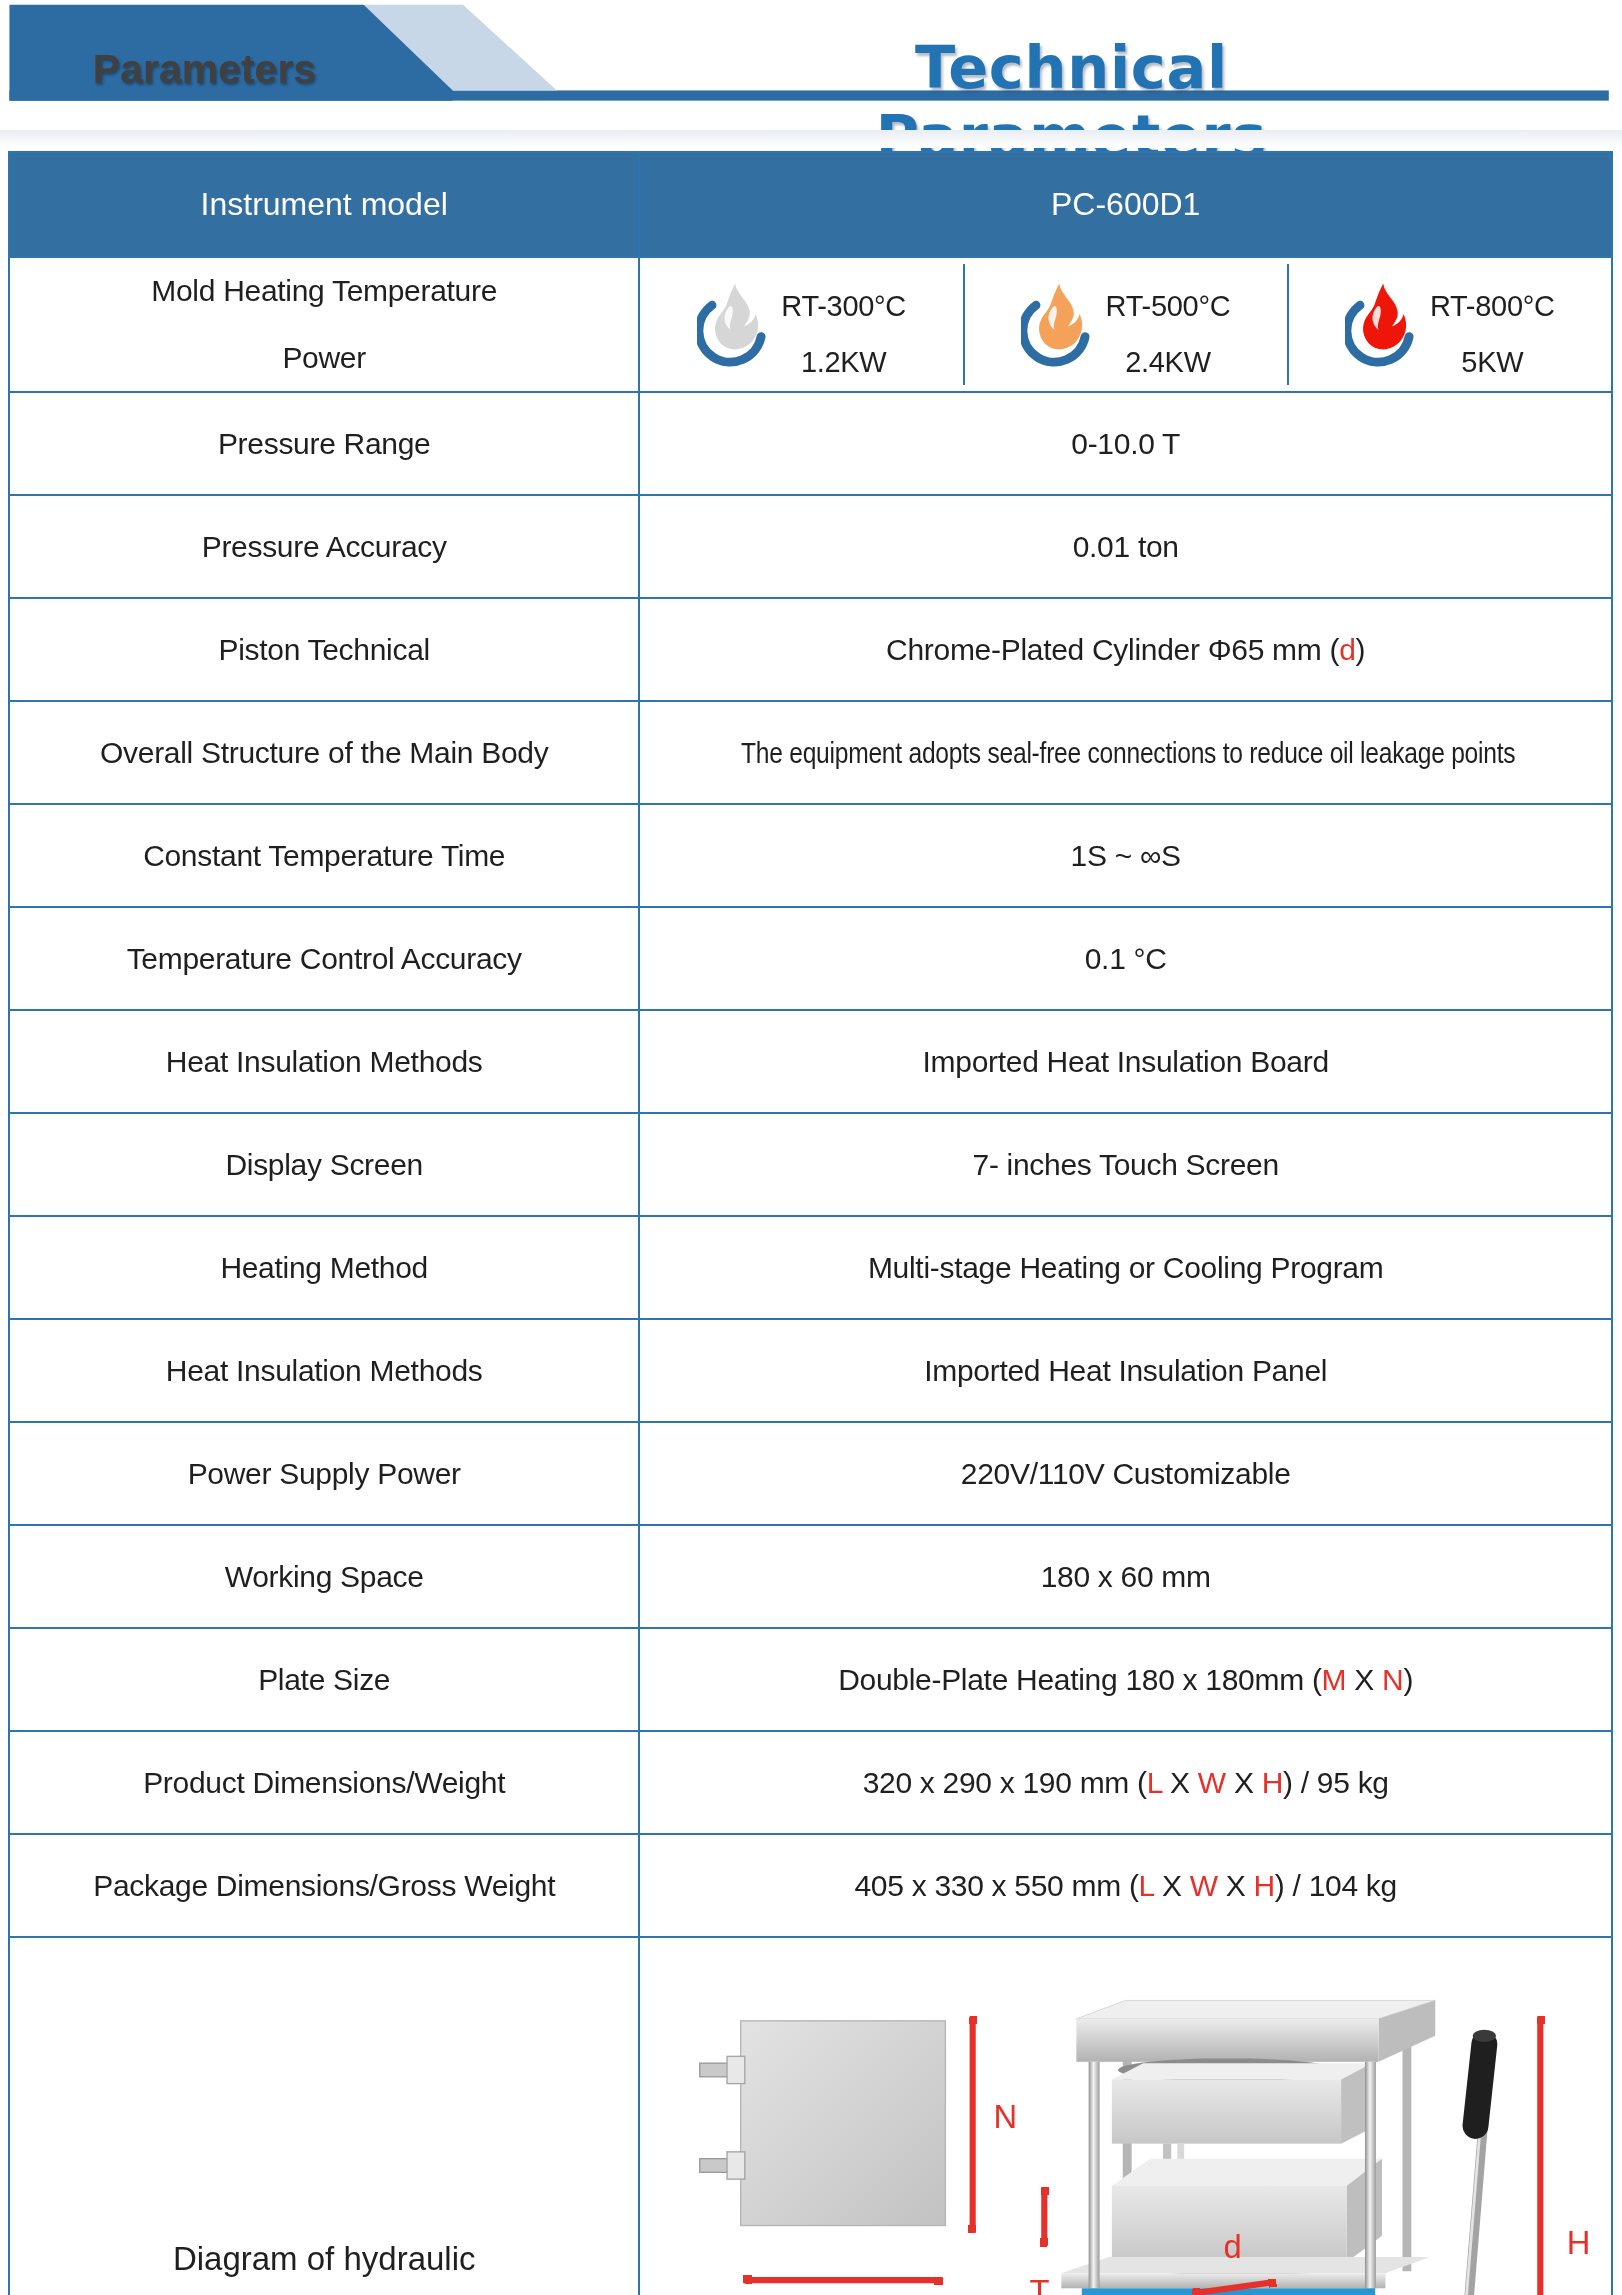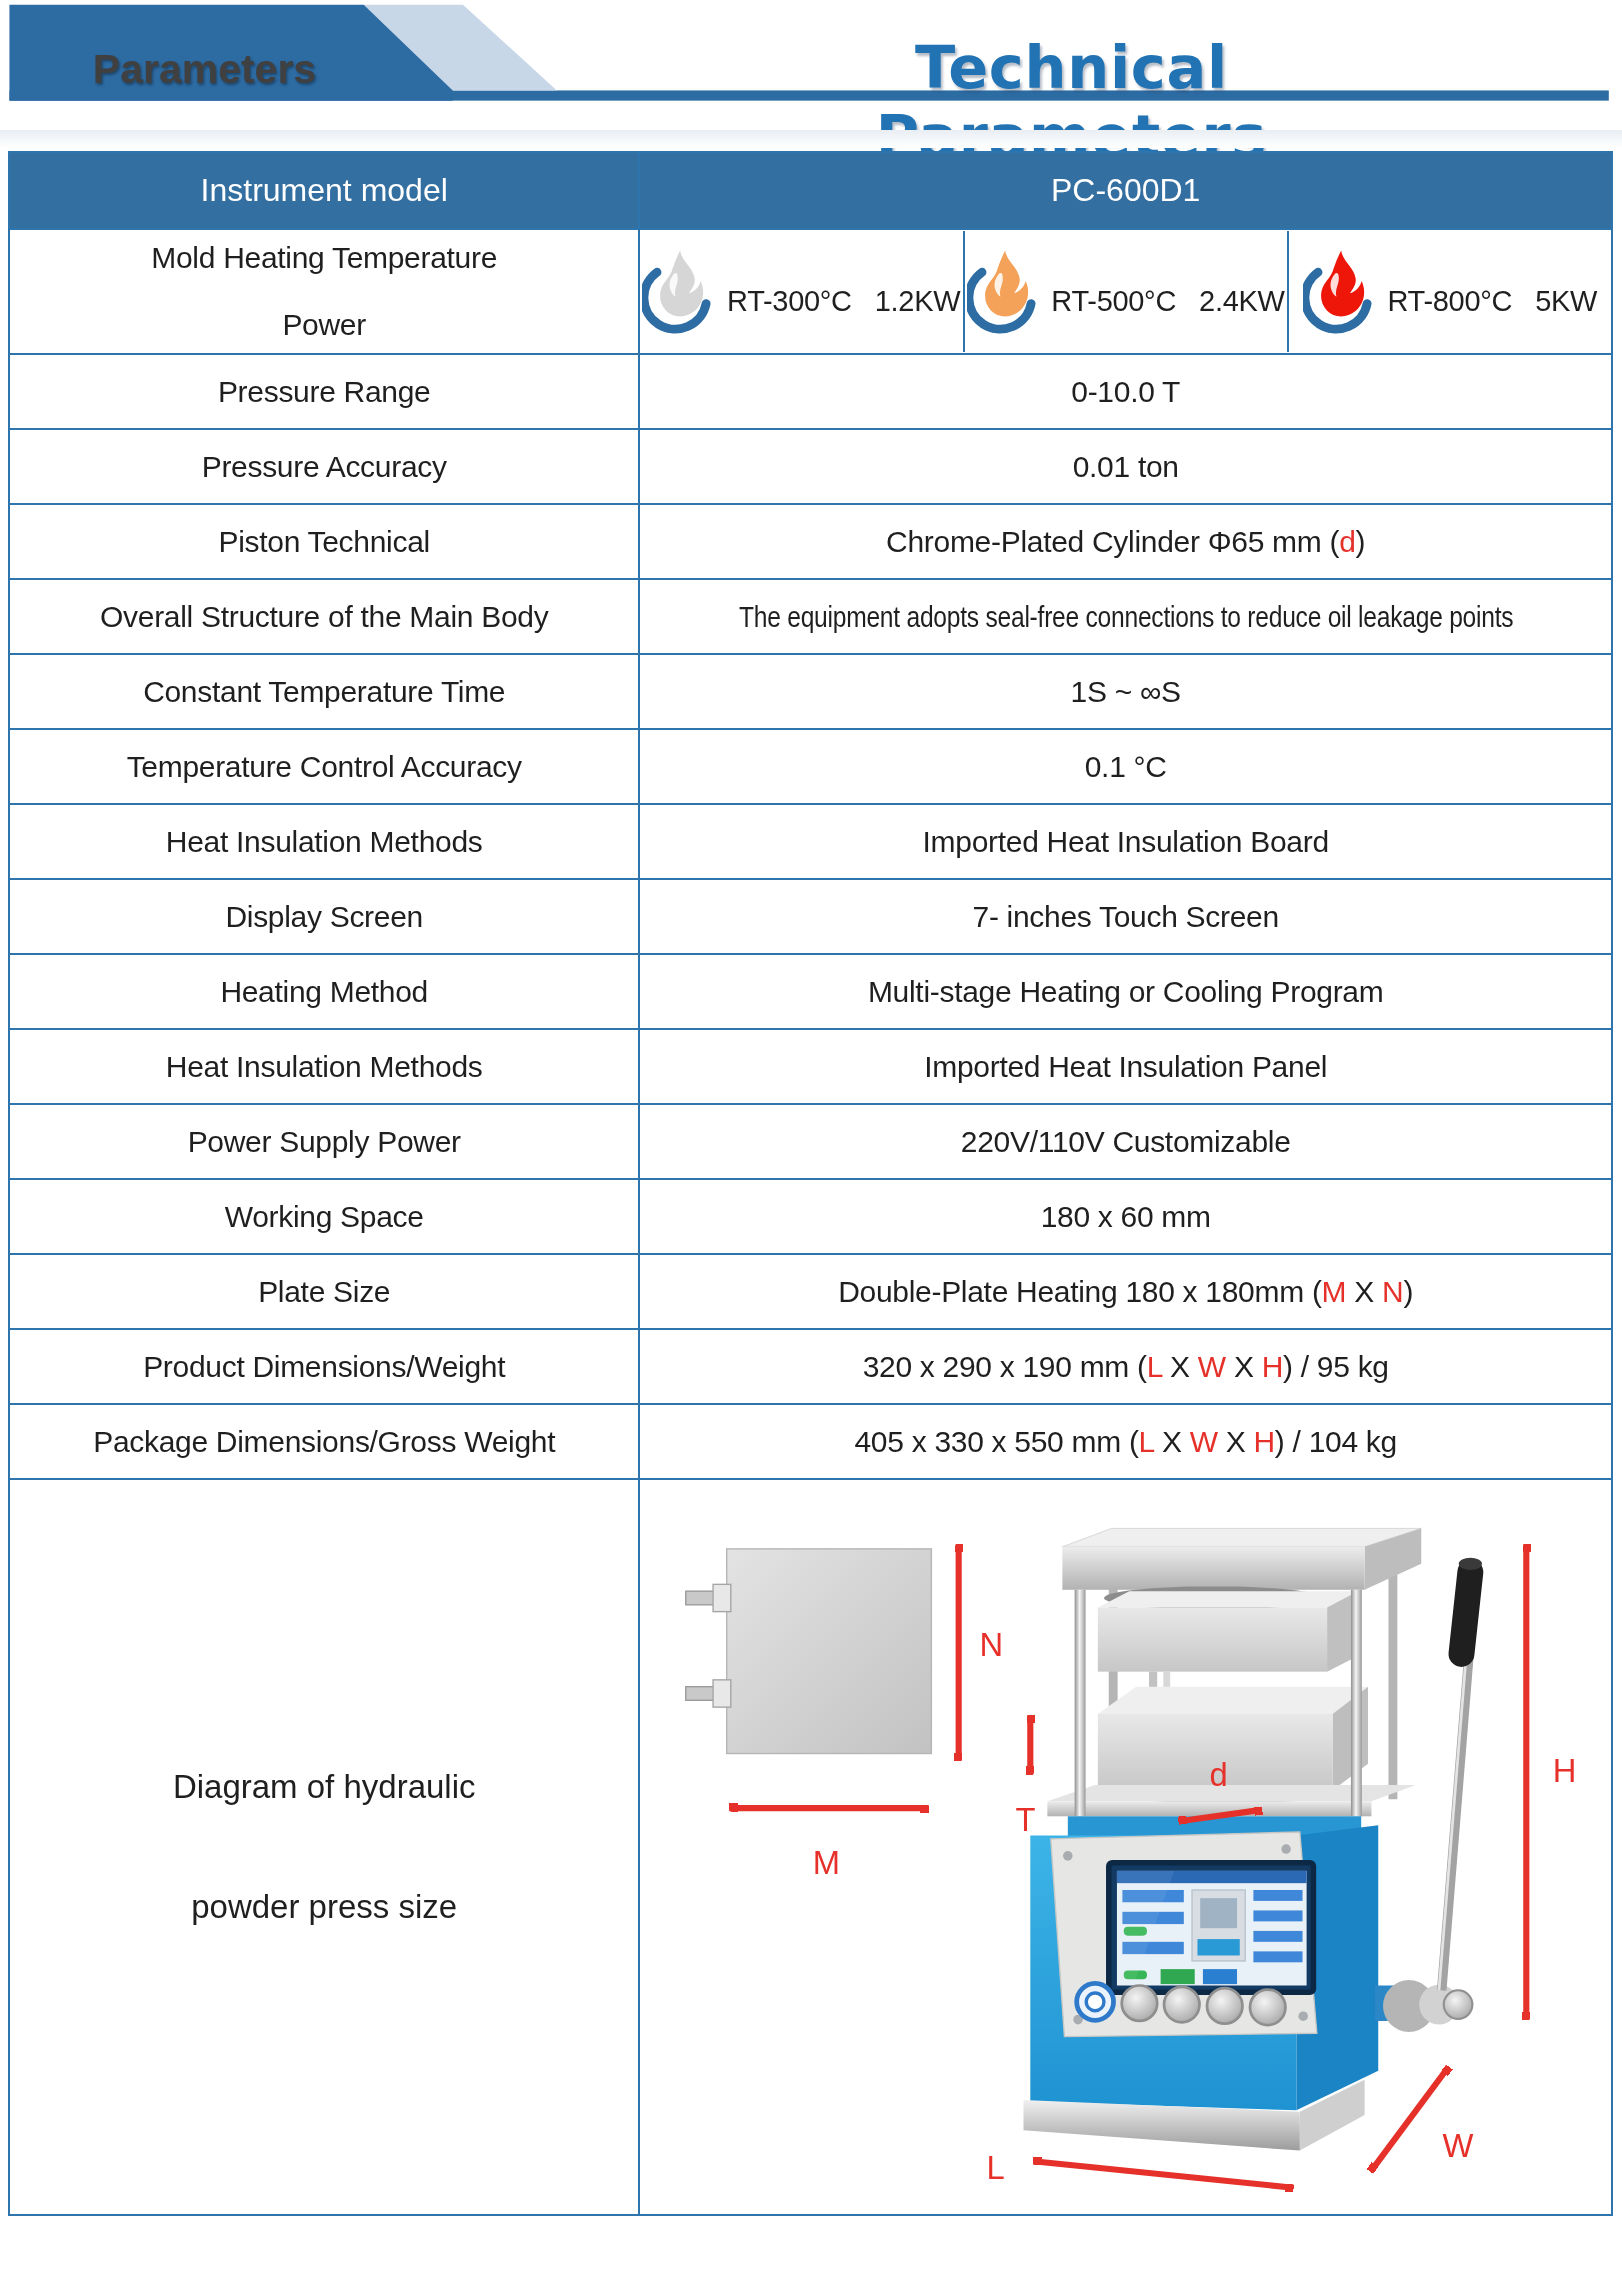--- a/index.html
+++ b/index.html
@@ -15,34 +15,34 @@
     font-size:41px;font-weight:bold;color:#404040;letter-spacing:0px;
     text-shadow:1.4px 2px 2.7px rgba(0,0,0,.35);}
   .page-title{position:absolute;left:737px;top:33px;width:669px;text-align:center;
     font-size:59px;font-weight:bold;color:var(--title);letter-spacing:0.7px;
     font-family:"DejaVu Sans","Liberation Sans",sans-serif;
     text-shadow:2px 2.7px 2.7px rgba(40,60,90,.35);}
   #banner-shadow{position:absolute;left:0;top:130px;width:1623px;height:18px;
     background:linear-gradient(#e9eef3,#ffffff);}
   
   #spec{position:absolute;left:8.2px;top:151px;width:1603px;border-collapse:collapse;table-layout:fixed;}
-  #spec td{border:2px solid var(--line);text-align:center;vertical-align:middle;padding:2px;}
+  #spec td{border:2px solid var(--line);text-align:center;vertical-align:middle;padding:16px;}
   #spec .hdr td{background:var(--headbg);color:#fff;font-size:32px;height:71px;letter-spacing:0px;}
   .label-text,.value-text{font-size:30px;letter-spacing:-0.3px;display:inline-block;white-space:nowrap;}
   .red{color:var(--red);}
   #rows tr td{height:69px;}
   
   #rows tr:nth-child(4) .value-text{transform:scaleX(.82);transform-origin:center;font-size:30px;}
   #rows tr:nth-child(16) .label-text{transform:scaleX(.86);transform-origin:center;font-size:29px;}
   
   .heat-label{display:flex;flex-direction:column;justify-content:center;gap:33px;height:100%;}
   .heat-right{display:flex;height:121px;}
   .heat-opt{flex:1 1 0;display:flex;align-items:center;justify-content:center;gap:9.6px;border-left:2px solid var(--line);}
   .heat-opt:first-child{border-left:none;}
-  .heat-txt{display:flex;flex-direction:row;gap:23px;align-items:center;margin-top:20px;}
+  .heat-txt{display:flex;flex-direction:column;gap:23px;align-items:center;margin-top:20px;}
   .heat-txt span{font-size:29px;letter-spacing:-0.3px;}
   
   .diag-label{display:flex;flex-direction:column;gap:82px;align-items:center;justify-content:space-between;height:100%;}
   .diag-label span{font-size:33px;letter-spacing:0px;}
   .diag-cell{position:relative;}
   #diagram-svg{display:block;}
   .dim{fill:var(--red);font-size:48px;font-family:"Liberation Sans",sans-serif;}
 </style>
 </head>
 <body>

